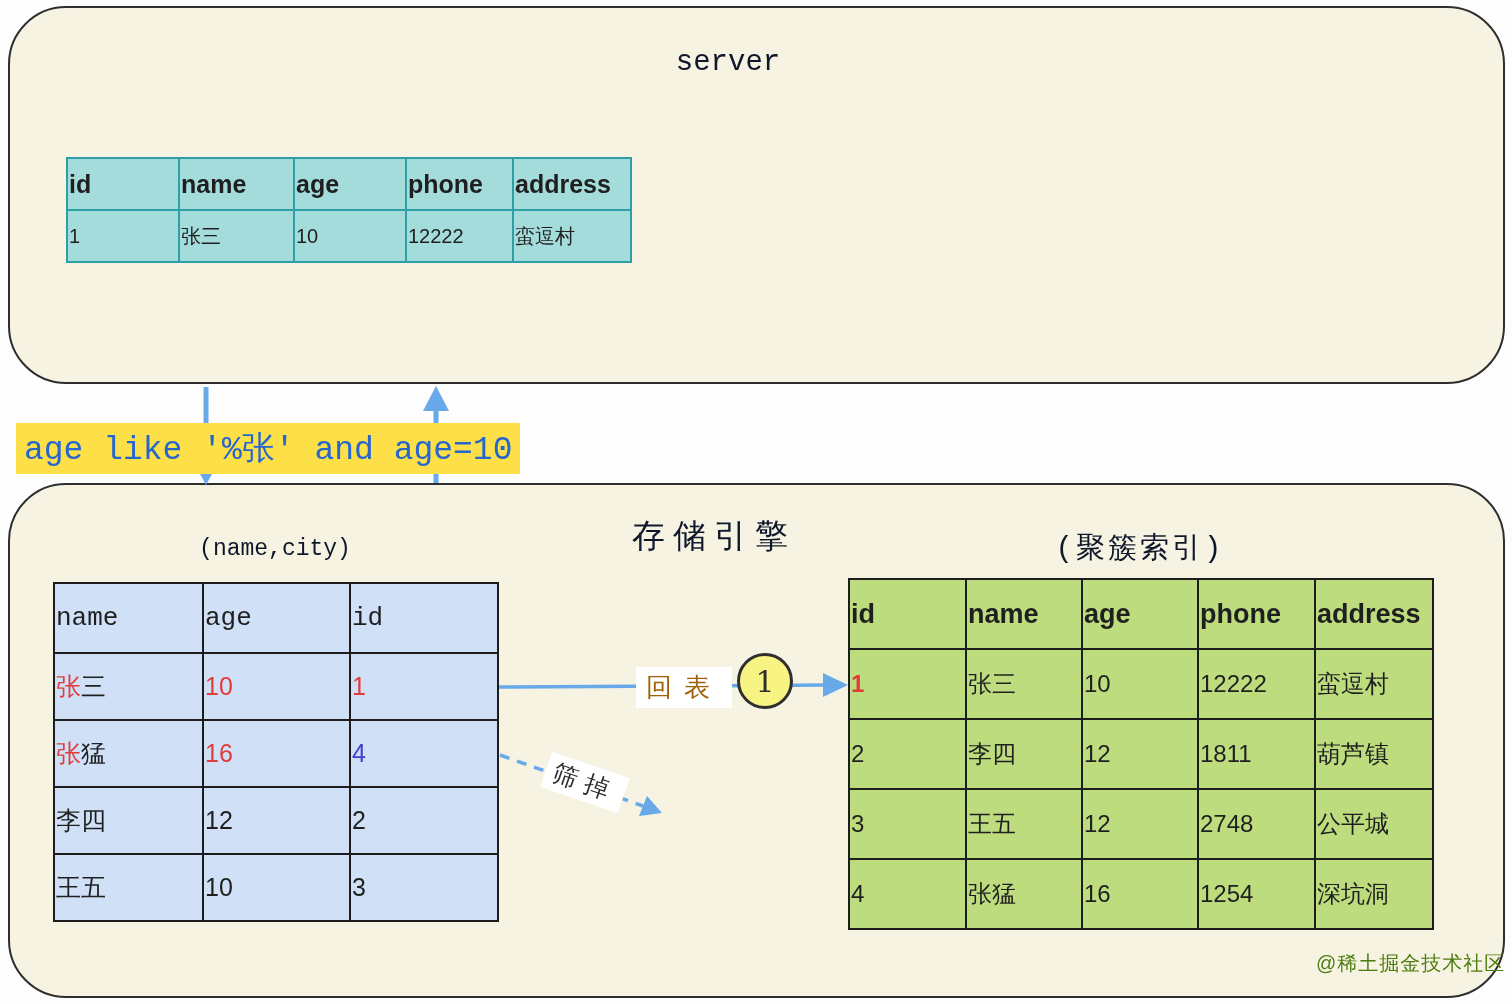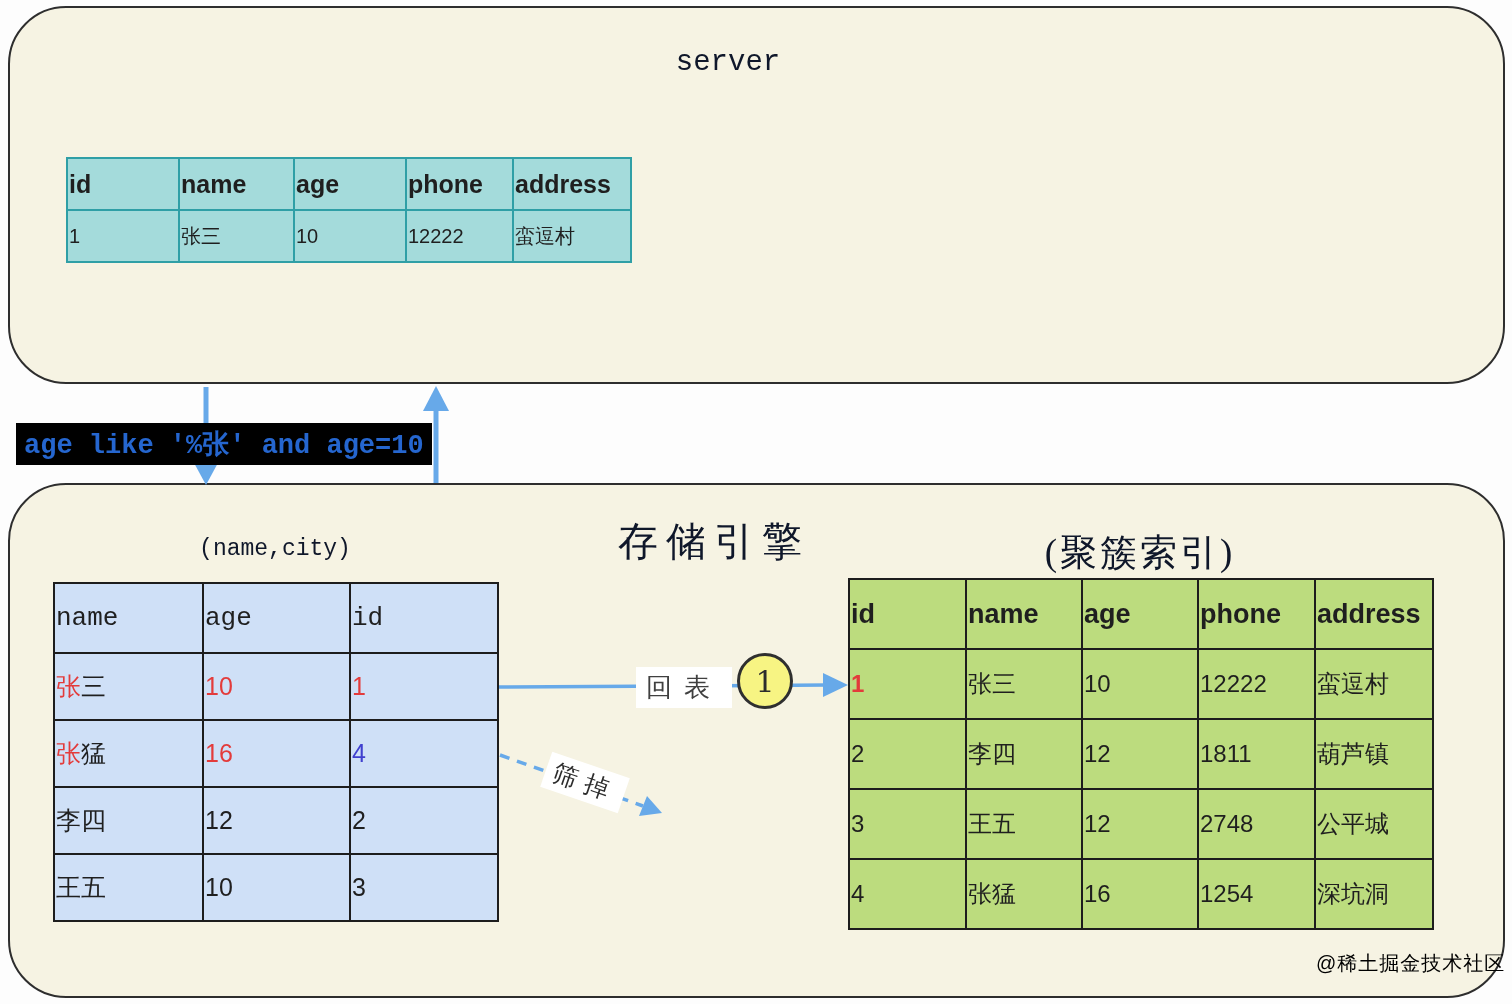--- a/index.html
+++ b/index.html
@@ -6,23 +6,23 @@
   body{background:#ffffff;}
   #page{position:relative;width:1512px;height:1004px;background:#fdfdfd;overflow:hidden;
         font-family:"Liberation Sans","DejaVu Sans",sans-serif;color:#1f1f1f;}
 
   .box{position:absolute;background:#f6f3e3;border:2.5px solid #2e2e2e;border-radius:58px;}
   #server-box{left:8px;top:6px;width:1493px;height:374px;}
   #storage-box{left:8px;top:483px;width:1493px;height:511px;}
 
   .title{position:absolute;text-align:center;color:#0f172a;}
   #server-title{left:578px;top:46px;width:300px;font-family:"Liberation Mono","DejaVu Sans Mono",monospace;font-size:29px;}
-  #storage-title{left:564px;top:514px;width:300px;font-family:Liberation Serif, serif;font-size:40px;letter-spacing:8px;}
+  #storage-title{left:564px;top:514px;width:300px;font-family:Liberation Serif, serif;font-size:33px;letter-spacing:8px;}
   #sec-title{left:53px;top:536px;width:444px;font-family:"Liberation Mono","DejaVu Sans Mono",monospace;font-size:23px;}
-  #clu-title{left:848px;top:528px;width:584px;font-family:Liberation Serif, serif;font-size:37px;letter-spacing:3px;}
+  #clu-title{left:848px;top:528px;width:584px;font-family:Liberation Mono, monospace;font-size:29px;letter-spacing:3px;}
 
   table.tbl{position:absolute;border-collapse:collapse;table-layout:fixed;}
   .tbl td{vertical-align:middle;overflow:hidden;}
 
   
   #server-table{left:66px;top:157px;}
   #server-table td{border:2.5px solid #2f9fa6;background:#a4dbdb;}
   #server-table tr.hdr td{height:48px;font-weight:bold;font-size:25px;}
   #server-table tr.row td{height:48px;font-size:20px;}
 
@@ -35,37 +35,37 @@
   
   #clu-table{left:848px;top:578px;}
   #clu-table td{border:2.5px solid #1d1d1d;background:#bcdc7e;font-size:24px;}
   #clu-table tr.hdr td{height:66px;font-weight:bold;font-size:27px;}
   #clu-table tr.row td{height:66px;}
 
   .red{color:#e33b3b;}
   .redbold{color:#e33b3b;font-weight:bold;}
   .blueid{color:#4040cf;}
 
-  #query-label{position:absolute;left:16px;top:423px;background:#000000;padding:3px 8px;
-    font-family:"Liberation Mono","DejaVu Sans Mono",monospace;font-weight:bold;
-    font-size:27px;color:#2566cf;z-index:6;white-space:pre;}
+  #query-label{position:absolute;left:16px;top:423px;background:#fde047;padding:3px 8px;
+    font-family:"Liberation Mono","DejaVu Sans Mono",monospace;font-weight:normal;
+    font-size:33px;color:#2566cf;z-index:6;white-space:pre;}
 
   #arrows{position:absolute;left:0;top:0;z-index:4;pointer-events:none;}
 
   #back-label{position:absolute;left:636px;top:667px;background:#ffffff;padding:3px 10px;
-    font-family:"DejaVu Serif",serif;font-size:26px;letter-spacing:12px;color:#404040;z-index:6;}
+    font-family:"DejaVu Serif",serif;font-size:26px;letter-spacing:12px;color:#a16207;z-index:6;}
   #filter-label{position:absolute;left:544px;top:764px;background:#ffffff;padding:2px 8px;
     font-family:"DejaVu Serif",serif;font-size:25px;letter-spacing:8px;color:#2c2c2c;
     transform:rotate(19deg);z-index:6;}
   #id-badge{position:absolute;left:737px;top:653px;width:50px;height:50px;border-radius:50%;
     background:#f7f483;border:3px solid #2f2f2f;z-index:6;
     display:flex;align-items:center;justify-content:center;
     font-family:"DejaVu Serif",serif;font-size:30px;color:#2c2c2c;}
 
-  #watermark{position:absolute;left:1316px;top:950px;font-size:20px;color:#000000;
+  #watermark{position:absolute;left:1316px;top:950px;font-size:20px;color:#4d7c0f;
     letter-spacing:1px;z-index:6;text-align:right;}
 </style>
 </head>
 <body>
 
 <div id="page">
 
   <div class="box" id="server-box"></div>
   <div class="title" id="server-title">server</div>
 

